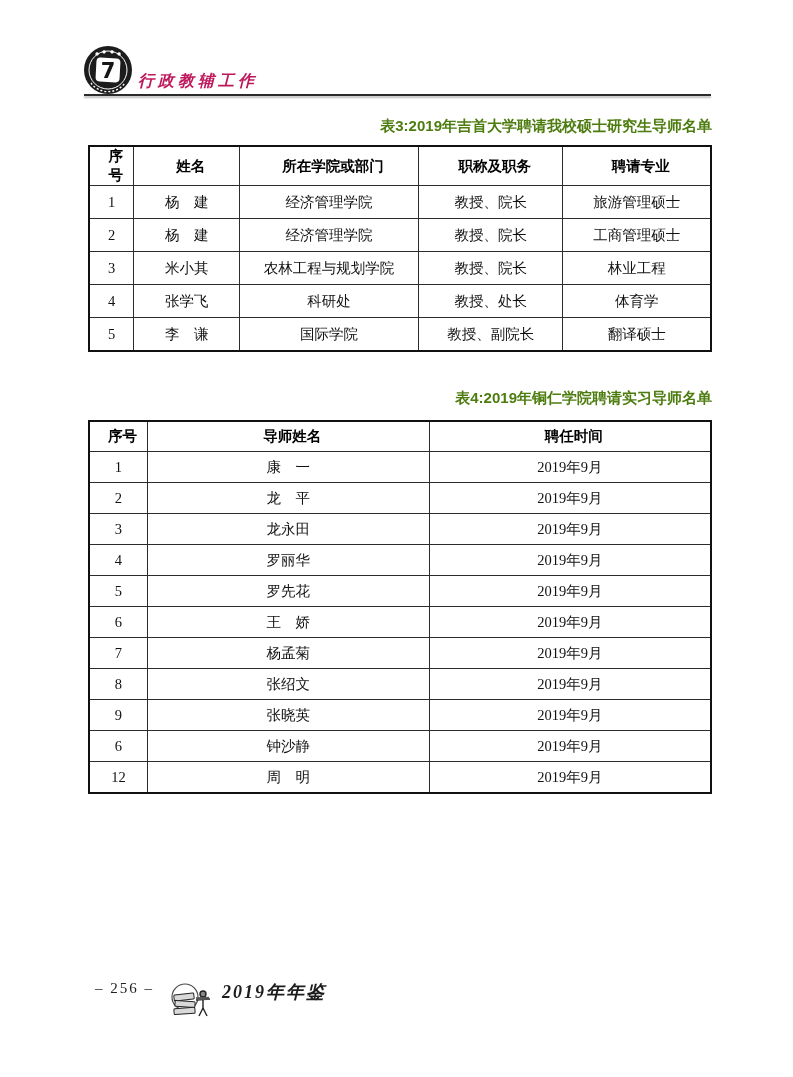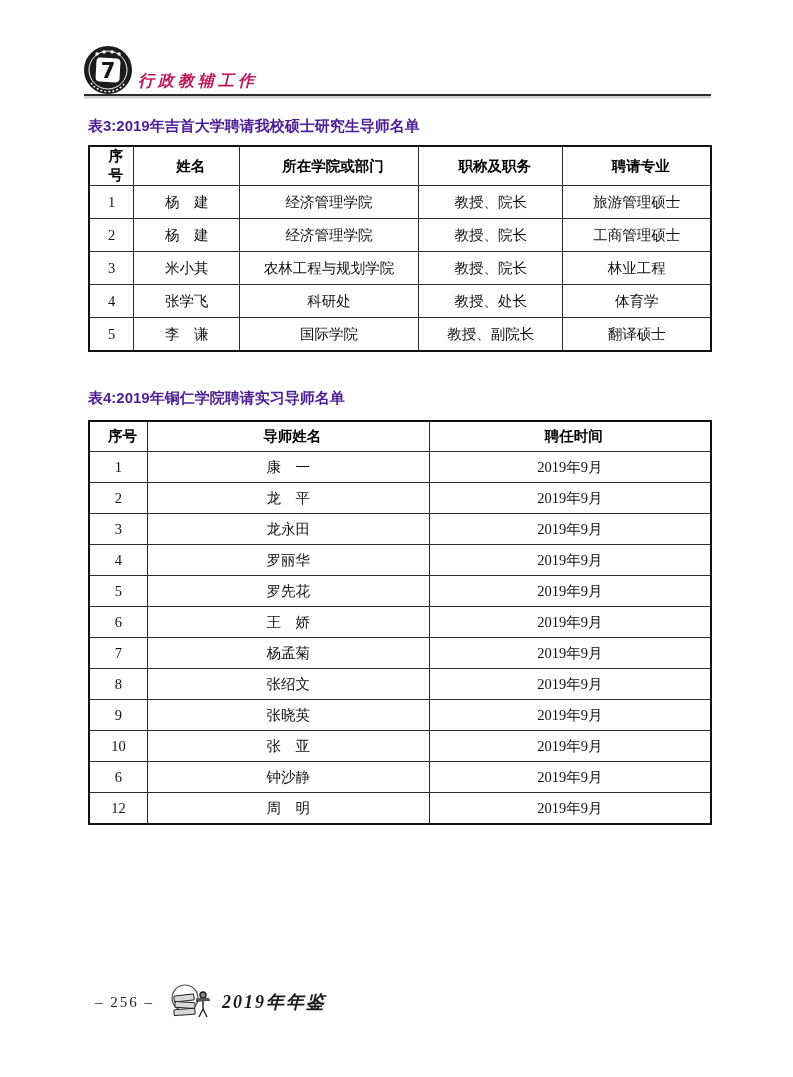--- a/index.html
+++ b/index.html
@@ -17,23 +17,23 @@
   }
   .header-logo{position:absolute;left:83px;top:45px;width:50px;height:50px;z-index:2;}
   .header-title{
     position:absolute;left:138px;top:71px;font-size:16px;
     font-style:italic;font-weight:bold;letter-spacing:4px;
     font-family:"DejaVu Serif","Liberation Serif",serif;color:#be185d;
   }
 
   
   .tbl-title{
-    position:absolute;left:88px;width:624px;text-align:left;
+    position:absolute;left:88px;width:624px;text-align:right;
     font-family:"Liberation Sans","DejaVu Sans",sans-serif;
-    font-weight:bold;font-size:15px;color:#4c1d95;
+    font-weight:bold;font-size:15px;color:#4d7c0f;
   }
   #t3-title{top:117px;}
   #t4-title{top:389px;}
 
   
   table{
     position:absolute;left:88px;width:624px;border-collapse:collapse;
     table-layout:fixed;background:#fff;
   }
   #table3{top:145px;}
@@ -49,21 +49,21 @@
     font-size:14.5px;color:#111;
   }
   #table3 th{height:28px;}
   #table3 td{height:32px;}
   #table4 th{height:29px;}
   #table4 td{height:30px;}
 
   
   .footer{
     position:absolute;left:95px;top:980px;height:44px;
-    display:flex;align-items:center;
+    display:flex;
   }
   .page-number{
     font-size:15px;letter-spacing:2px;color:#222;
     font-family:"Liberation Serif","DejaVu Serif",serif;
   }
   .footer-logo{width:46px;height:42px;margin-left:14px;margin-right:8px;}
   .yearbook-label{
     font-size:18px;font-weight:bold;font-style:italic;color:#1c1c1c;
     font-family:Liberation Serif, serif;letter-spacing:2px;
   }
@@ -197,25 +197,20 @@
           <td>2019年9月</td>
         </tr>
         <tr>
           <td>8</td>
           <td>张绍文</td>
           <td>2019年9月</td>
         </tr>
         <tr>
           <td>9</td>
           <td>张晓英</td>
-          <td>2019年9月</td>
-        </tr>
-        <tr>
-          <td>10</td>
-          <td>张　亚</td>
           <td>2019年9月</td>
         </tr>
         <tr>
           <td>6</td>
           <td>钟沙静</td>
           <td>2019年9月</td>
         </tr>
         <tr>
           <td>12</td>
           <td>周　明</td>

